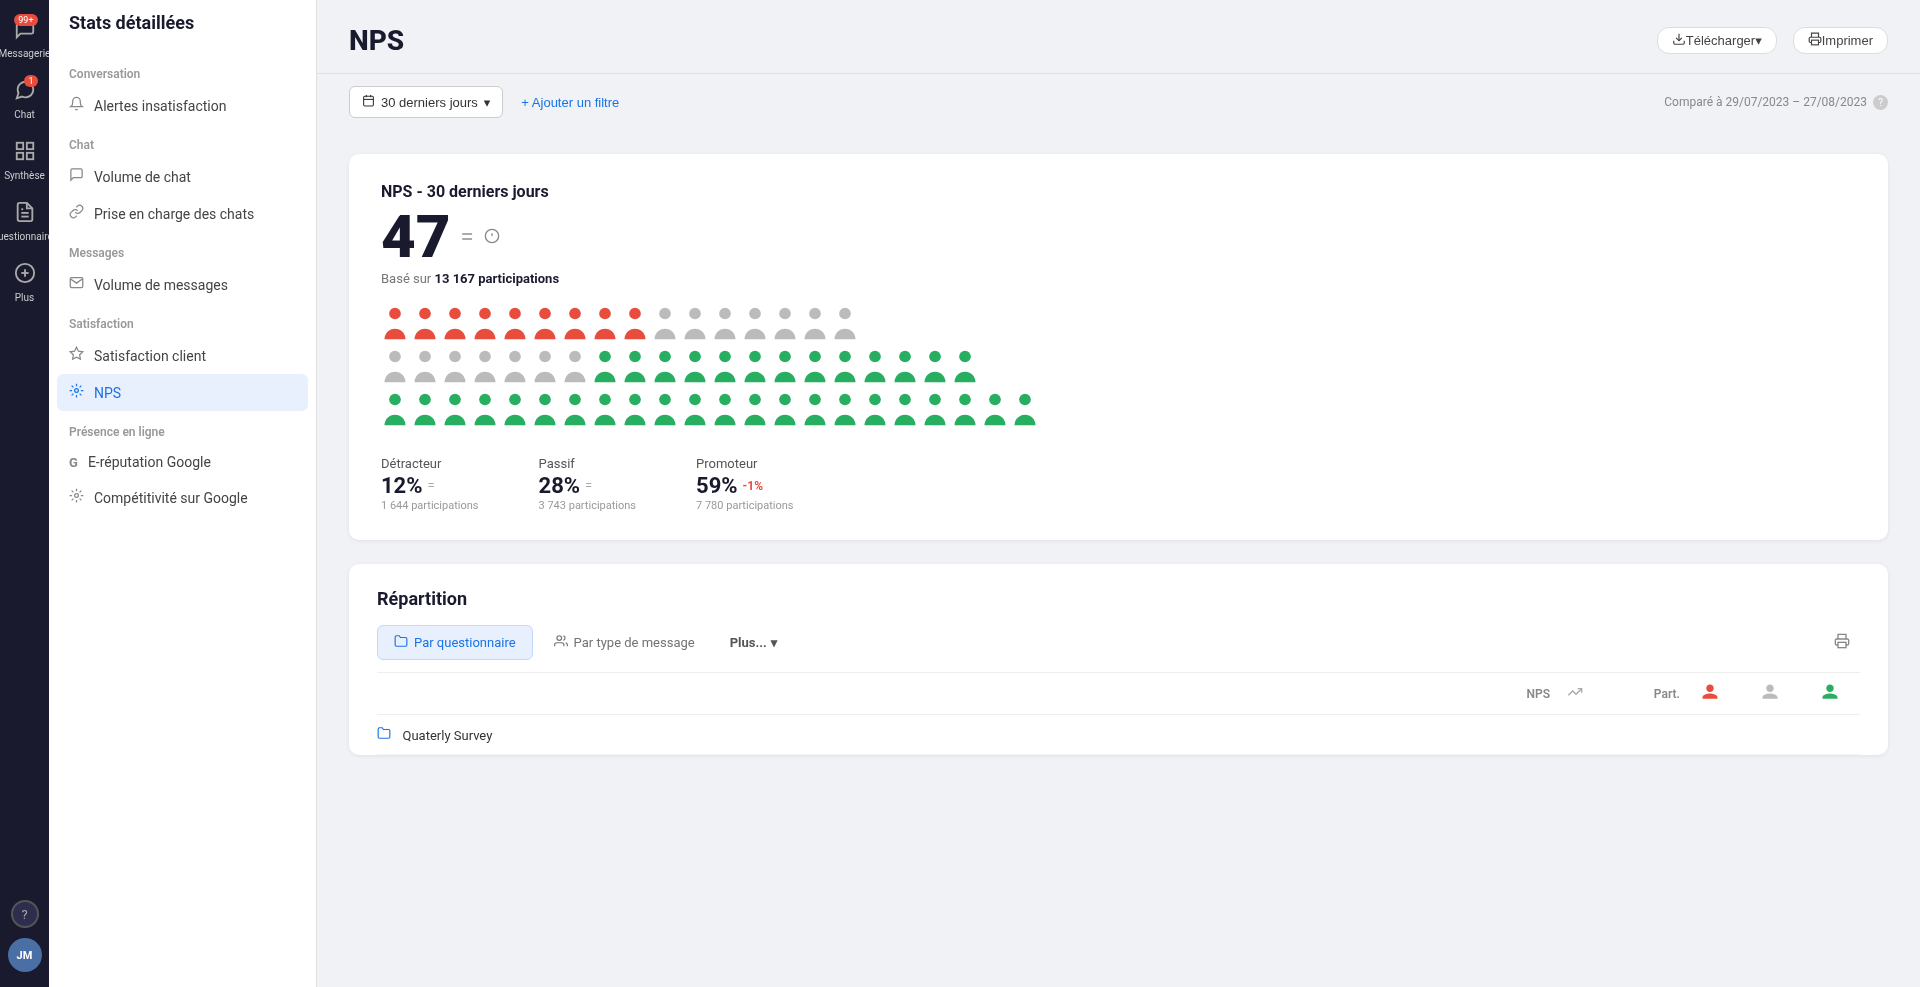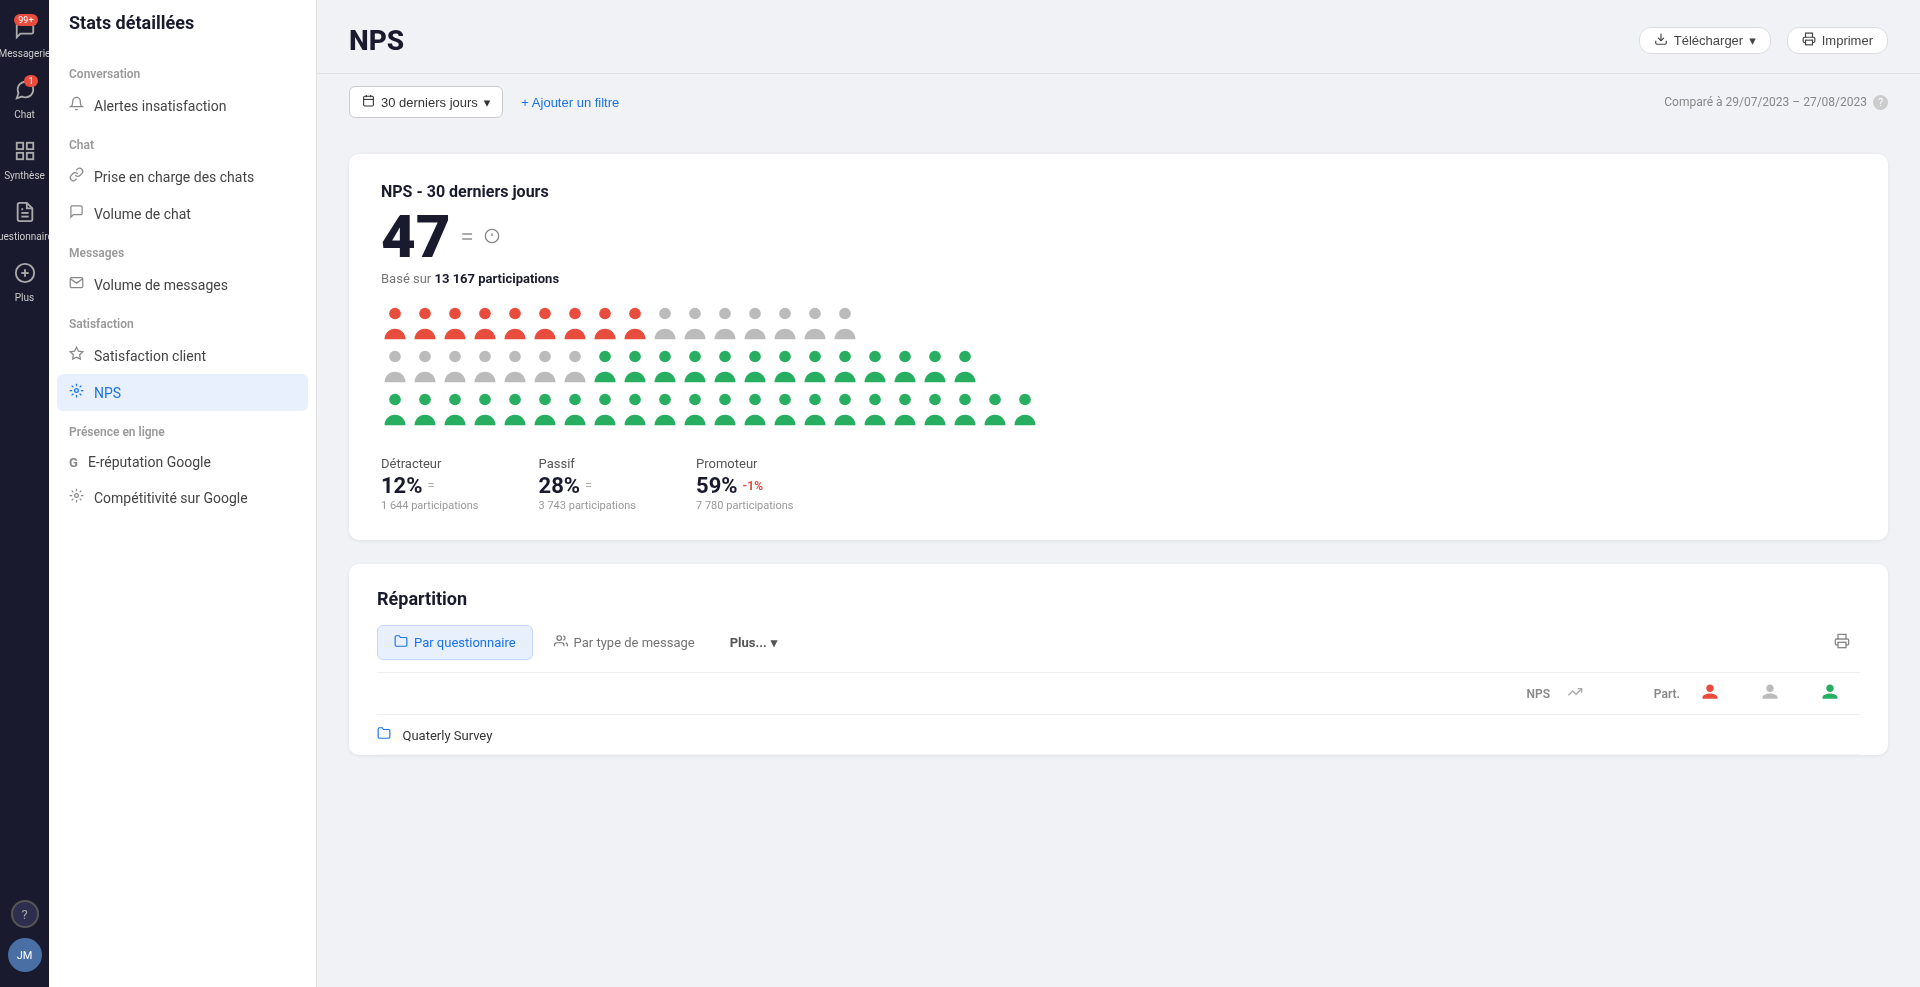--- a/index.html
+++ b/index.html
@@ -52,21 +52,21 @@
     }
     .avatar-circle {
       width: 34px; height: 34px;
       border-radius: 50%;
       background: #4a6fa5;
       color: white;
       display: flex;
       align-items: center;
       justify-content: center;
       font-size: 11px;
-      font-weight: normal;
+      font-weight: bold;
       cursor: pointer;
     }
     .help-circle {
       width: 28px; height: 28px;
       border-radius: 50%;
       background: #2d2d4e;
       border: 2px solid #555;
       color: #aaa;
       display: flex;
       align-items: center;
@@ -138,21 +138,21 @@
       color: #1a1a2e;
     }
     .header-actions {
       display: flex;
       gap: 16px;
       align-items: center;
     }
     .btn-action {
       display: flex;
       align-items: center;
-      gap: 6px;
+      gap: 0;
       background: white;
       border: 1px solid #ddd;
       border-radius: 12px;
       padding: 4px 14px;
       font-size: 13px;
       cursor: pointer;
       color: #444;
     }
 
     .filter-bar {
@@ -455,33 +455,33 @@
           <path d="M13.73 21a2 2 0 0 1-3.46 0"></path>
       </svg>
     </span>
     <span>Alertes insatisfaction</span>
   </div>
 
   <div class="sidebar-section-label">Chat</div>
   <div class="sidebar-item">
     <span class="si-icon">
       <svg width="15" height="15" viewBox="0 0 24 24" fill="none" stroke="currentColor" stroke-width="2">
+        <path d="M21 15a2 2 0 0 1-2 2H7l-4 4V5a2 2 0 0 1 2-2h14a2 2 0 0 1 2 2z"></path>
+      </svg>
+    </span>
+    <span>Volume de chat</span>
+  </div>
+  <div class="sidebar-item">
+    <span class="si-icon">
+      <svg width="15" height="15" viewBox="0 0 24 24" fill="none" stroke="currentColor" stroke-width="2">
         <path d="M10 13a5 5 0 0 0 7.54.54l3-3a5 5 0 0 0-7.07-7.07l-1.72 1.71"></path>
           <path d="M14 11a5 5 0 0 0-7.54-.54l-3 3a5 5 0 0 0 7.07 7.07l1.71-1.71"></path>
       </svg>
     </span>
     <span>Prise en charge des chats</span>
-  </div>
-  <div class="sidebar-item">
-    <span class="si-icon">
-      <svg width="15" height="15" viewBox="0 0 24 24" fill="none" stroke="currentColor" stroke-width="2">
-        <path d="M21 15a2 2 0 0 1-2 2H7l-4 4V5a2 2 0 0 1 2-2h14a2 2 0 0 1 2 2z"></path>
-      </svg>
-    </span>
-    <span>Volume de chat</span>
   </div>
 
   <div class="sidebar-section-label">Messages</div>
   <div class="sidebar-item">
     <span class="si-icon">
       <svg width="15" height="15" viewBox="0 0 24 24" fill="none" stroke="currentColor" stroke-width="2">
         <path d="M4 4h16c1.1 0 2 .9 2 2v12c0 1.1-.9 2-2 2H4c-1.1 0-2-.9-2-2V6c0-1.1.9-2 2-2z"></path>
           <polyline points="22,6 12,13 2,6"></polyline>
       </svg>
     </span>

